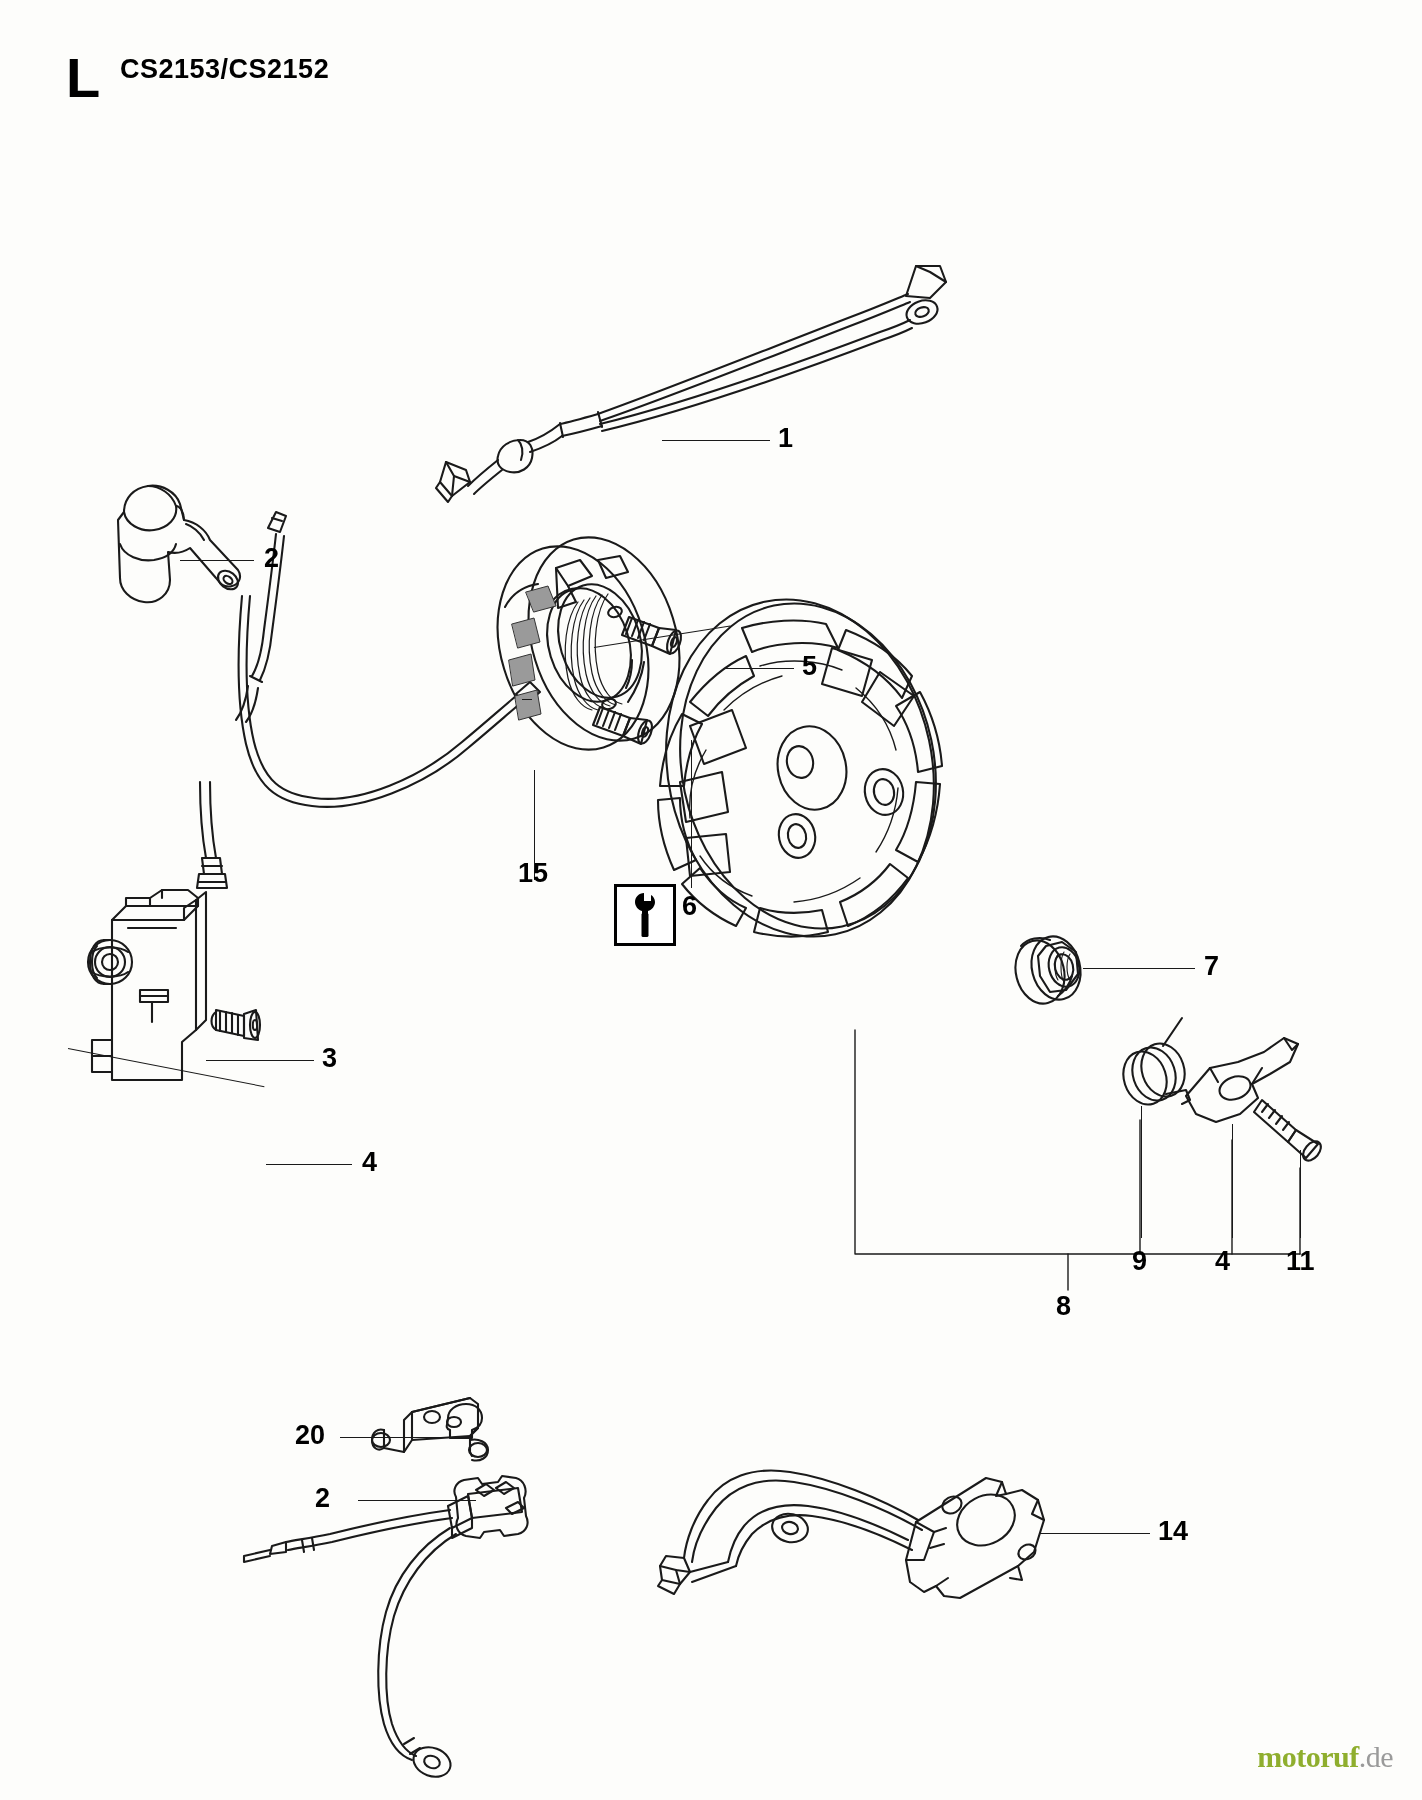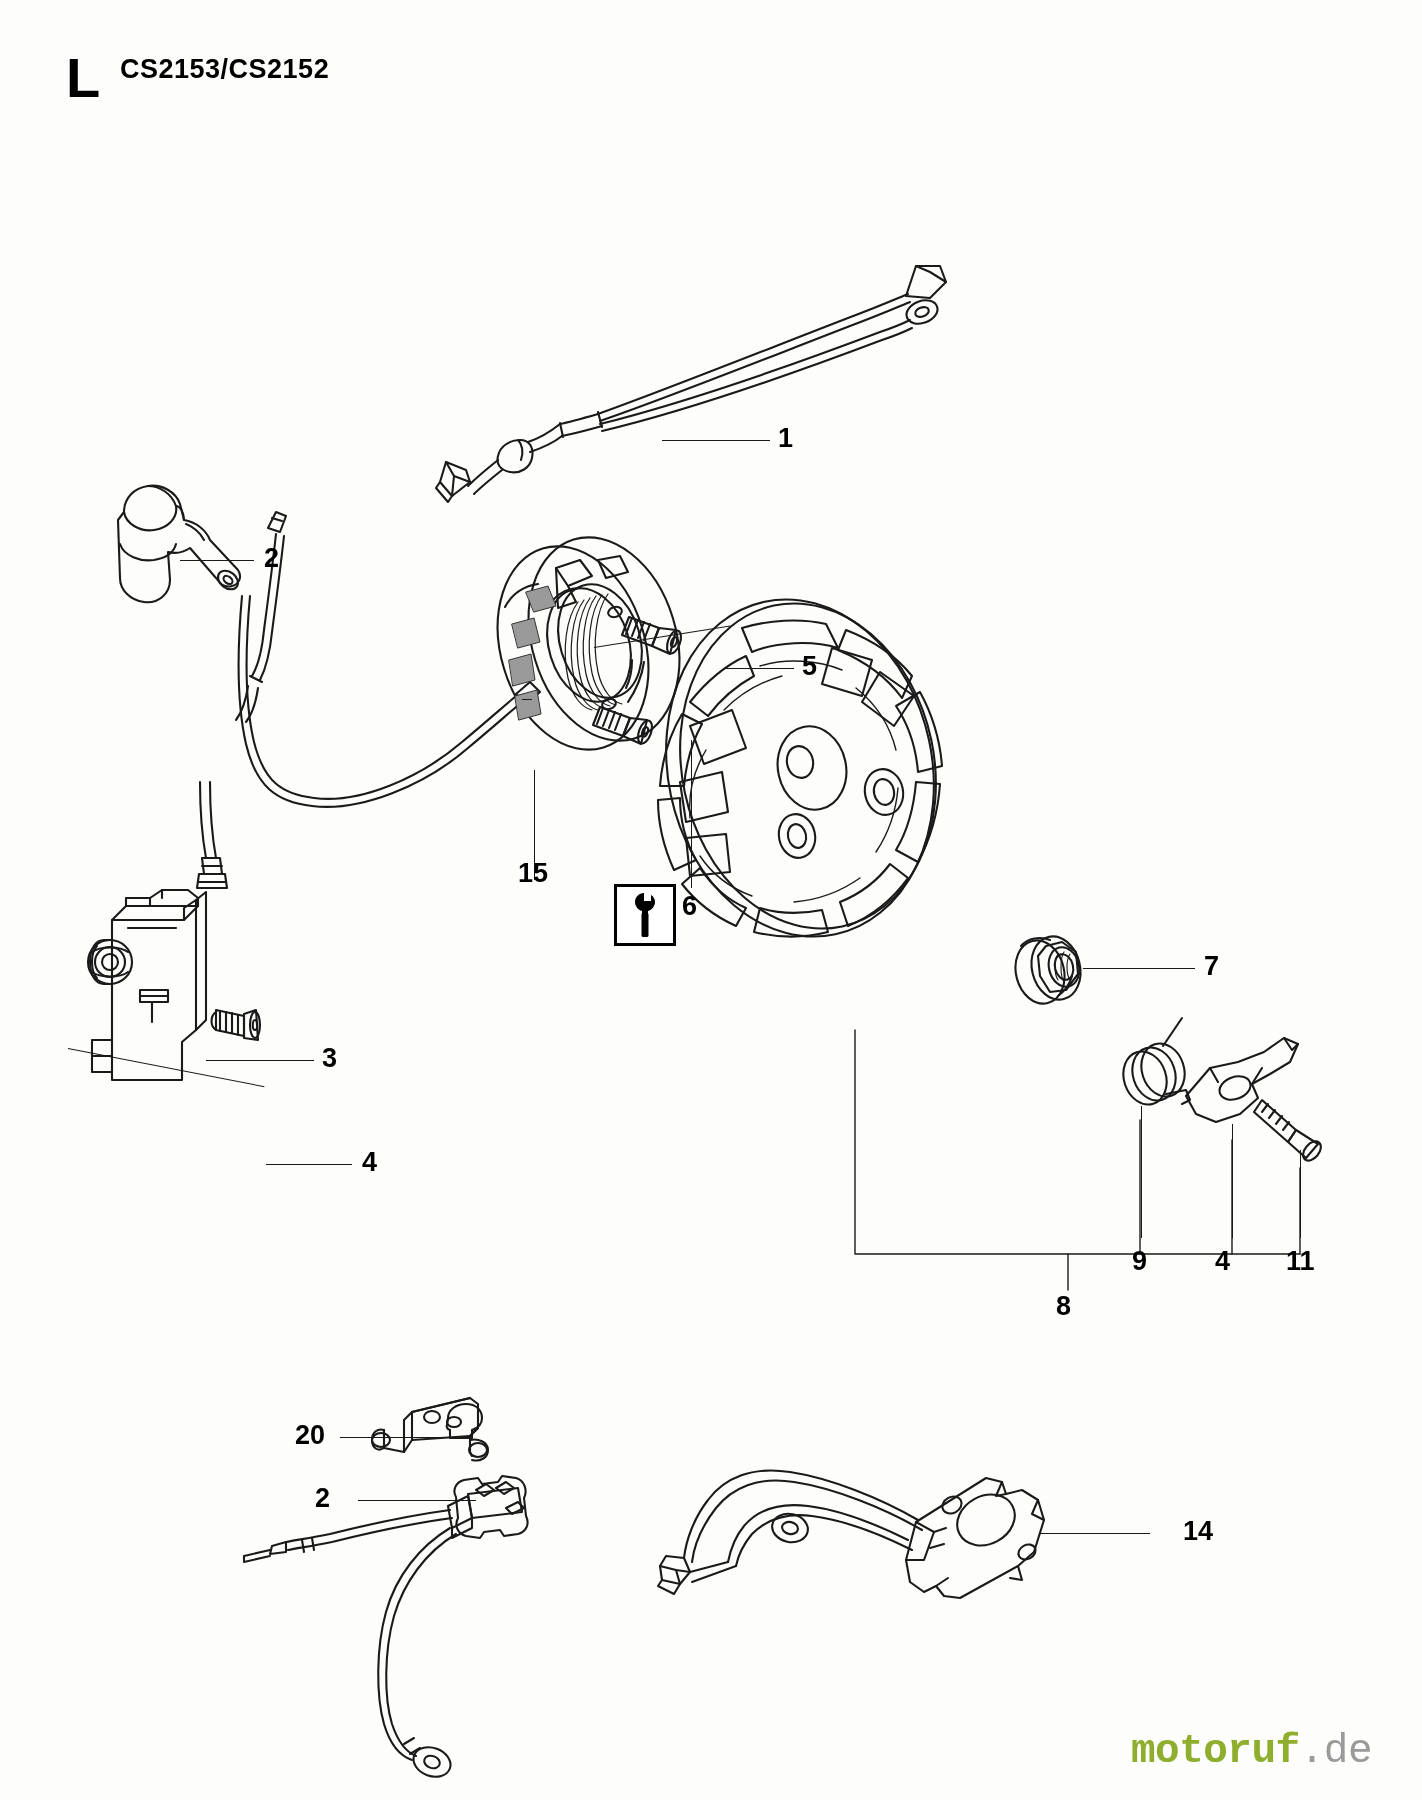--- a/index.html
+++ b/index.html
@@ -57,25 +57,25 @@
   .toolbox svg{display:block;}
 
   
   .draw{position:absolute;left:0;top:0;width:1422px;height:1800px;}
   .draw path,.draw line,.draw circle,.draw ellipse,.draw polyline,.draw polygon{
     vector-effect:non-scaling-stroke;
   }
 
   
   .wm{
-    position:absolute;right:50px;bottom:26px;
-    font-size:41px;font-weight:bold;
+    position:absolute;right:29px;bottom:26px;
+    font-size:30px;font-weight:bold;
     letter-spacing:-0.5px;
     color:#b9b9b9;
-    font-family:Liberation Mono, monospace;
+    font-family:Liberation Serif, serif;
   }
   .wm .m{color:#8fae2e;}
   .wm .de{color:#9a9a9a;font-weight:normal;}
 </style>
 </head>
 <body>
 
 <div class="sheet">
 
   <div class="hdr">
@@ -478,21 +478,21 @@
     <div class="num" style="left:362px;top:1149px;">4</div>
     <div class="num" style="left:802px;top:653px;">5</div>
     <div class="num" style="left:682px;top:893px;">6</div>
     <div class="num" style="left:1204px;top:953px;">7</div>
     <div class="num" style="left:1056px;top:1293px;">8</div>
     <div class="num" style="left:1132px;top:1248px;">9</div>
     <div class="num" style="left:1215px;top:1248px;">4</div>
     <div class="num" style="left:1286px;top:1248px;text-align:center;">11</div>
     <div class="num" style="left:295px;top:1422px;">20</div>
     <div class="num" style="left:315px;top:1485px;">2</div>
-    <div class="num" style="left:1158px;top:1518px;margin-left:25px;">14</div>
+    <div class="num" style="left:1158px;top:1518px;">14</div>
     <div class="num" style="left:518px;top:860px;">15</div>
   </div>
 
   <div class="toolbox">
     <svg width="56" height="56" viewBox="0 0 56 56">
       <path d="M 27 6 C 22 6 18 10 18 15 C 18 19 21 23 25 24 L 25 27 L 31 27 L 31 24 C 35 23 38 19 38 15 C 38 12 36 9 34 8 L 34 14 L 27 14 L 27 6 Z" fill="#000"></path>
       <rect x="24.5" y="26" width="7" height="24" rx="1.6" fill="#000"></rect>
     </svg>
   </div>
 

